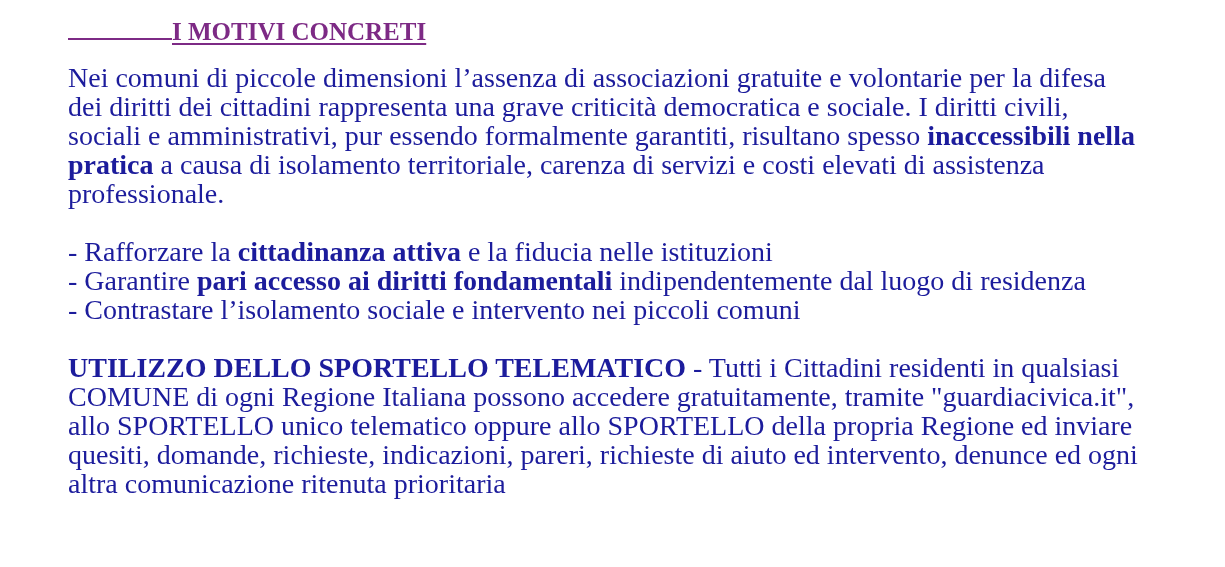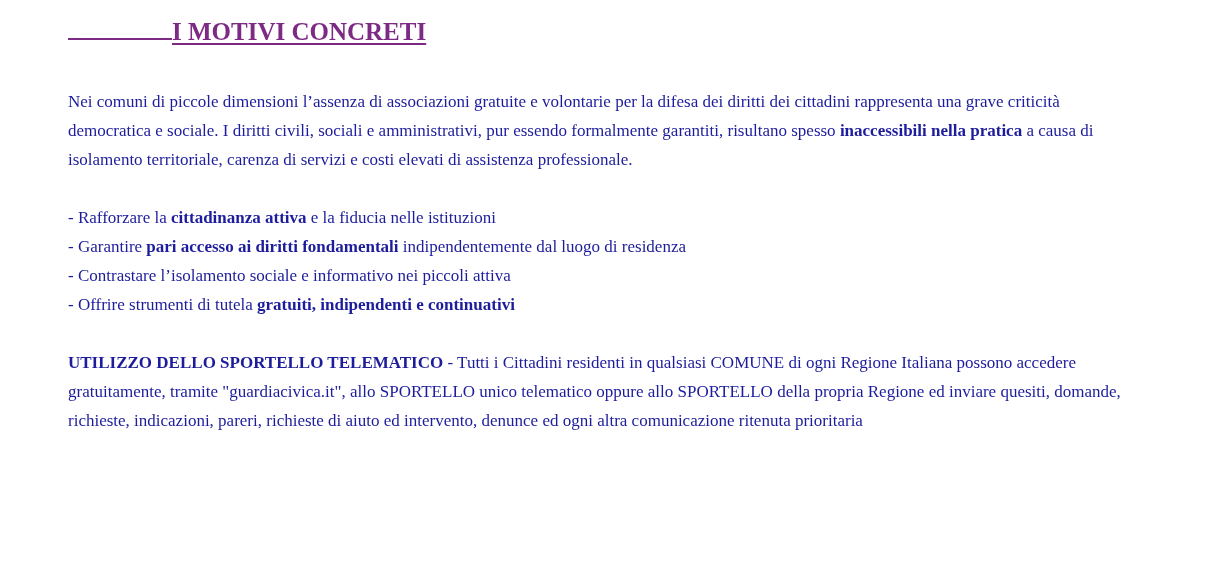--- a/index.html
+++ b/index.html
@@ -20,56 +20,55 @@
   }
   .doc {
     padding: 14px 60px 0 68px;
     width: 1155px;
   }
   .doc-title {
     font-size: 25px;
     line-height: 30px;
     font-weight: bold;
     color: var(--title-color);
-    margin-bottom: 40px;
+    margin-bottom: 16px;
     white-space: nowrap;
   }
   .title-lead {
     display: inline-block;
     width: 104px;
     height: 1.05em;
     border-bottom: 2px solid var(--title-color);
     vertical-align: baseline;
   }
   .title-text {
     text-decoration: underline;
     text-decoration-thickness: 2px;
     text-underline-offset: 3px;
   }
   .block {
-    font-size: 17px;
+    font-size: 28px;
     line-height: 29px;
     width: 1078px;
     margin-bottom: 29px;
   }
   .block b { font-weight: bold; }
   .bullet-line { display: block; }
 </style>
 </head>
 <body>
 
 <div class="doc">
 
   <h1 class="doc-title"><span class="title-lead"></span><span class="title-text">I MOTIVI CONCRETI</span></h1>
 
   <p class="block"><span>Nei comuni di piccole dimensioni l’assenza di associazioni gratuite e volontarie per la difesa dei diritti dei cittadini rappresenta una grave criticità democratica e sociale. I diritti civili, sociali e amministrativi, pur essendo formalmente garantiti, risultano spesso </span><b>inaccessibili nella pratica</b><span> a causa di isolamento territoriale, carenza di servizi e costi elevati di assistenza professionale.</span></p>
 
 
   <div class="block">
     <span class="bullet-line"><span>- Rafforzare la </span><b>cittadinanza attiva</b><span> e la fiducia nelle istituzioni</span></span>
     <span class="bullet-line"><span>- Garantire </span><b>pari accesso ai diritti fondamentali</b><span> indipendentemente dal luogo di residenza</span></span>
-    <span class="bullet-line"><span>- Contrastare l’isolamento sociale e informativo nei piccoli attiva</span></span>
-    <span class="bullet-line"><span>- Offrire strumenti di tutela </span><b>gratuiti, indipendenti e continuativi</b></span>
+    <span class="bullet-line"><span>- Contrastare l’isolamento sociale e intervento nei piccoli comuni</span></span>
   </div>
 
   <p class="block"><b>UTILIZZO DELLO SPORTELLO TELEMATICO</b><span> - Tutti i Cittadini residenti in qualsiasi COMUNE di ogni Regione Italiana possono accedere gratuitamente, tramite "guardiacivica.it", allo SPORTELLO unico telematico oppure allo SPORTELLO della propria Regione ed inviare quesiti, domande, richieste, indicazioni, pareri, richieste di aiuto ed intervento, denunce ed ogni altra comunicazione ritenuta prioritaria</span></p>
 
 </div>
 
 </body></html>

